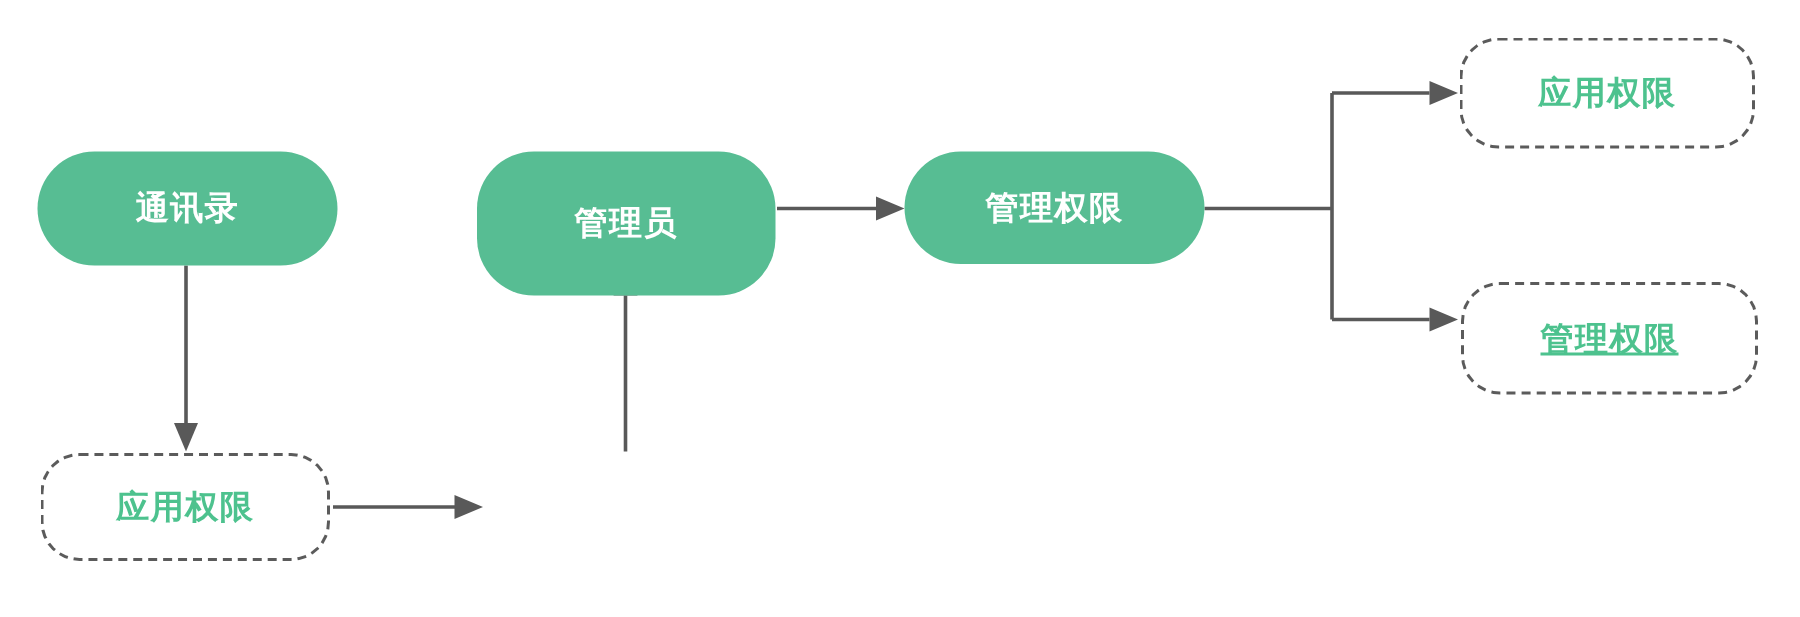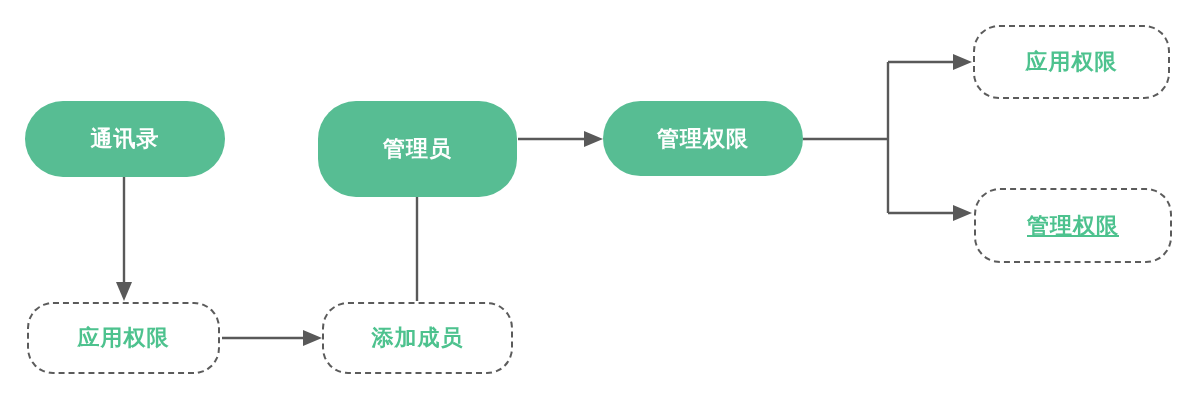--- a/index.html
+++ b/index.html
@@ -79,23 +79,20 @@
   </div>
 
   <div class="node solid" style="left:603px; top:101px; width:200px; height:75px;">
     <span>管理权限</span>
   </div>
 
   <div class="node dashed" style="left:27px; top:302px; width:193px; height:72px;">
     <span>应用权限</span>
   </div>
 
-  <div class="node dashed" style="left:322px; top:302px; width:191px; height:72px;">
-    <span>添加成员</span>
-  </div>
 
   <div class="node dashed" style="left:973px; top:25px; width:197px; height:74px;">
     <span>应用权限</span>
   </div>
 
   <div class="node dashed" style="left:974px; top:188px; width:198px; height:75px;text-decoration:underline;">
     <span>管理权限</span>
   </div>
 
 </div>

